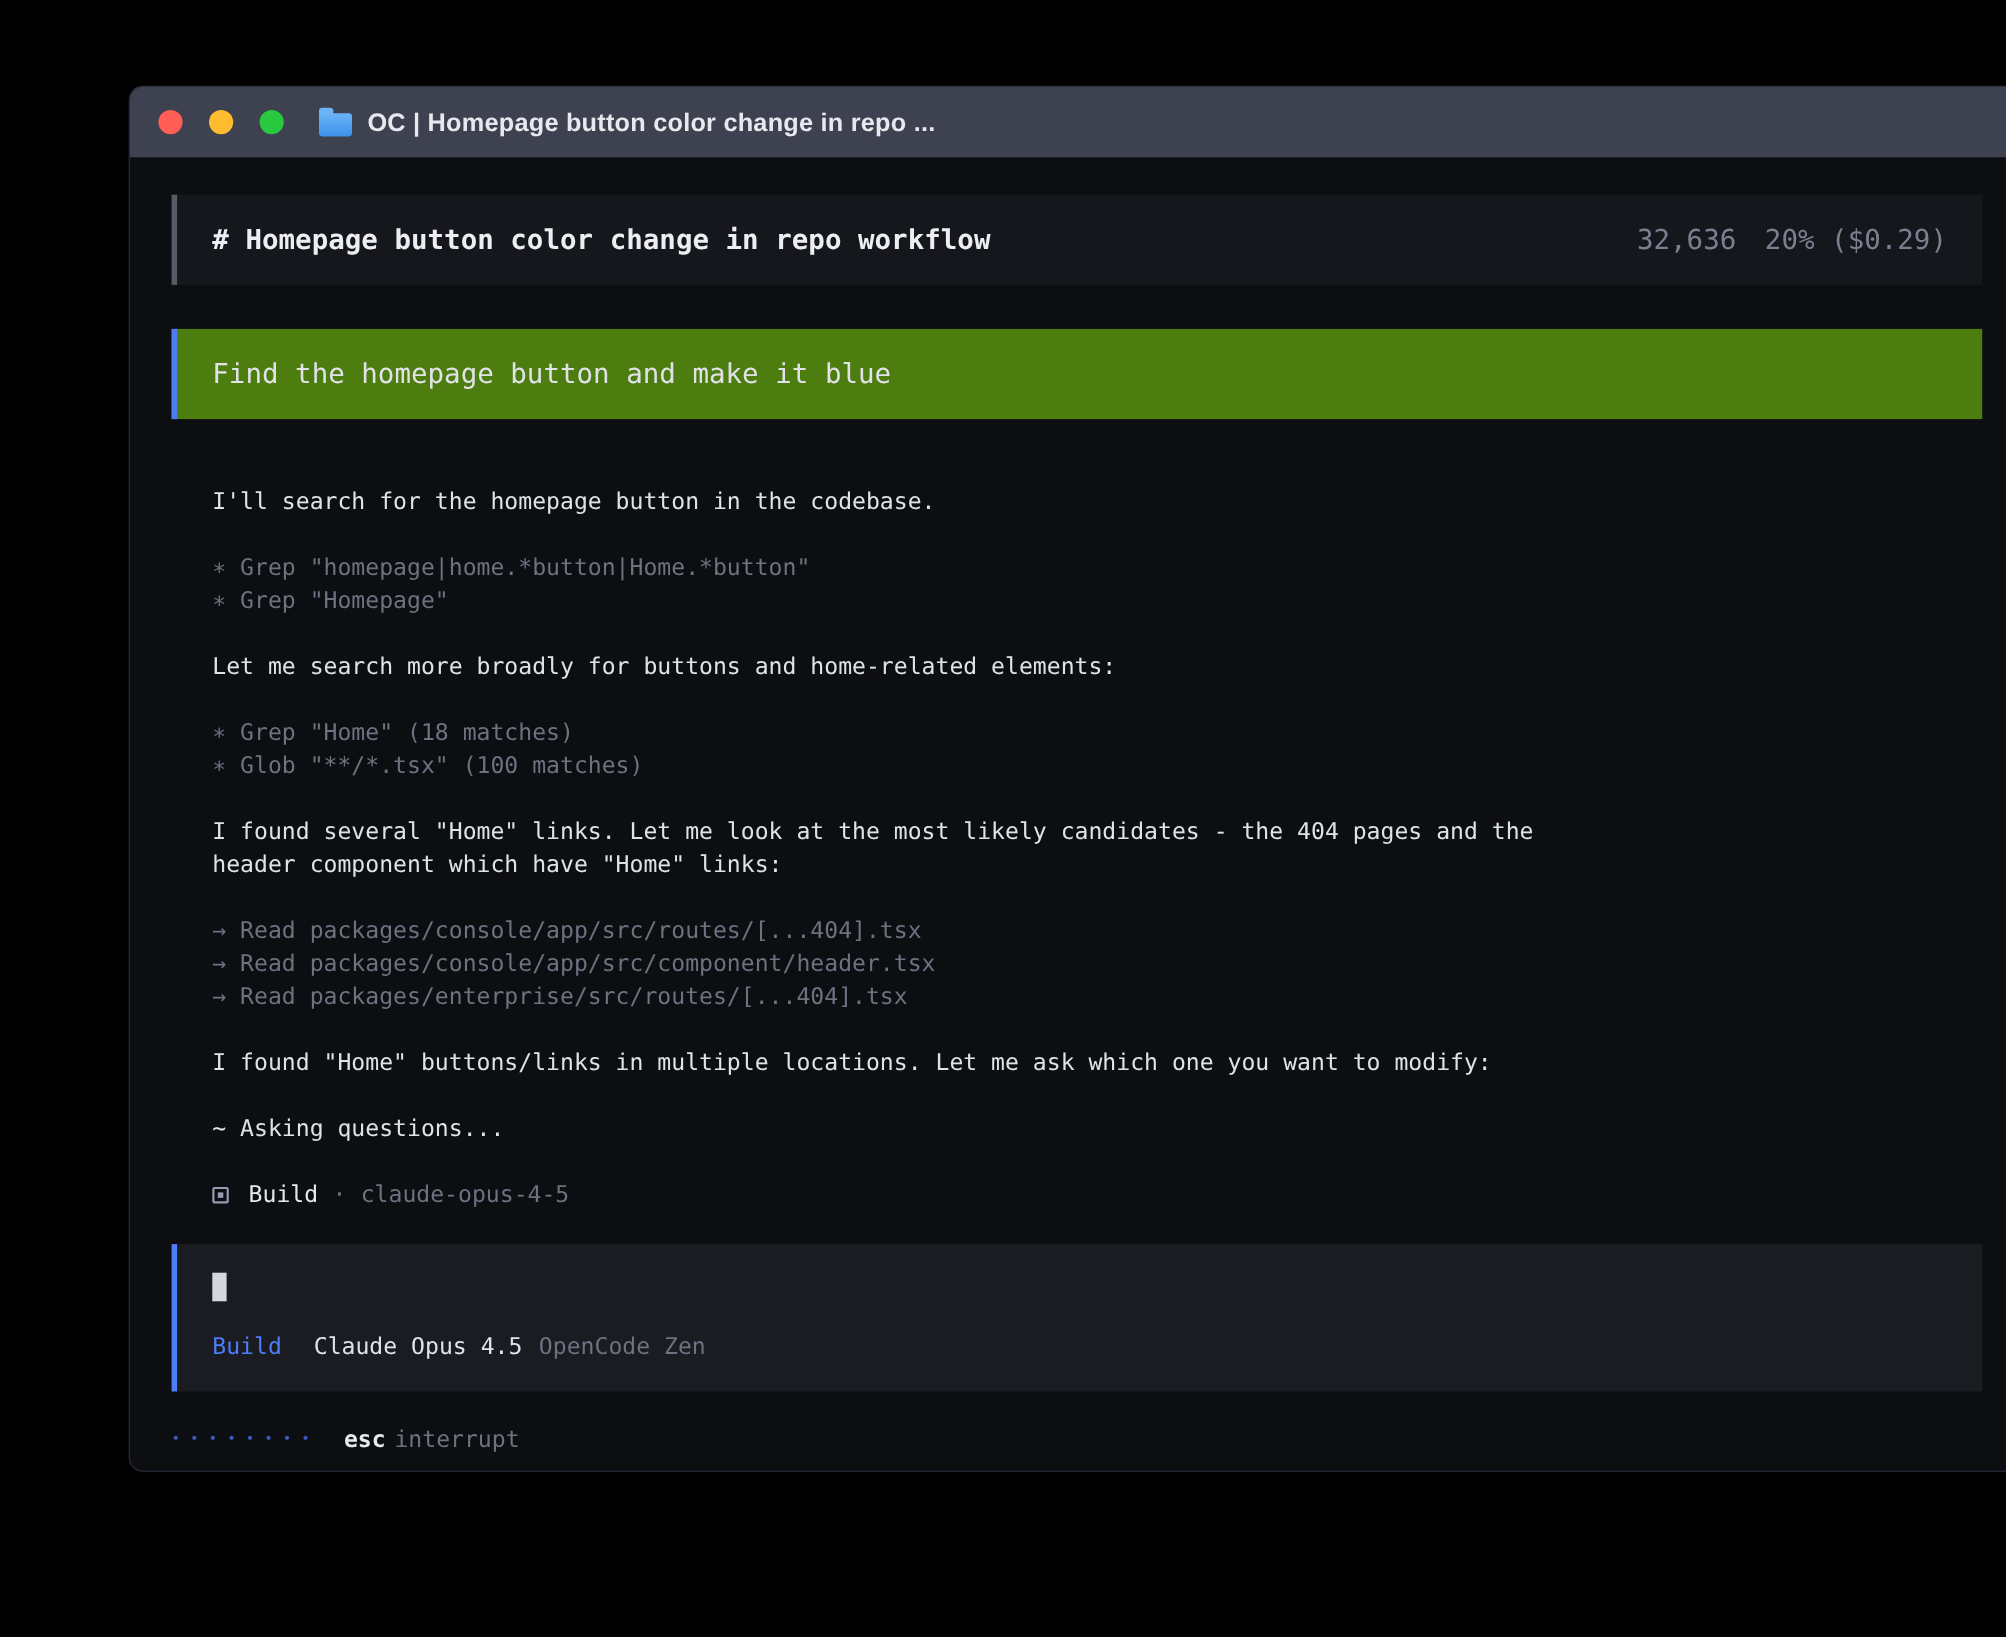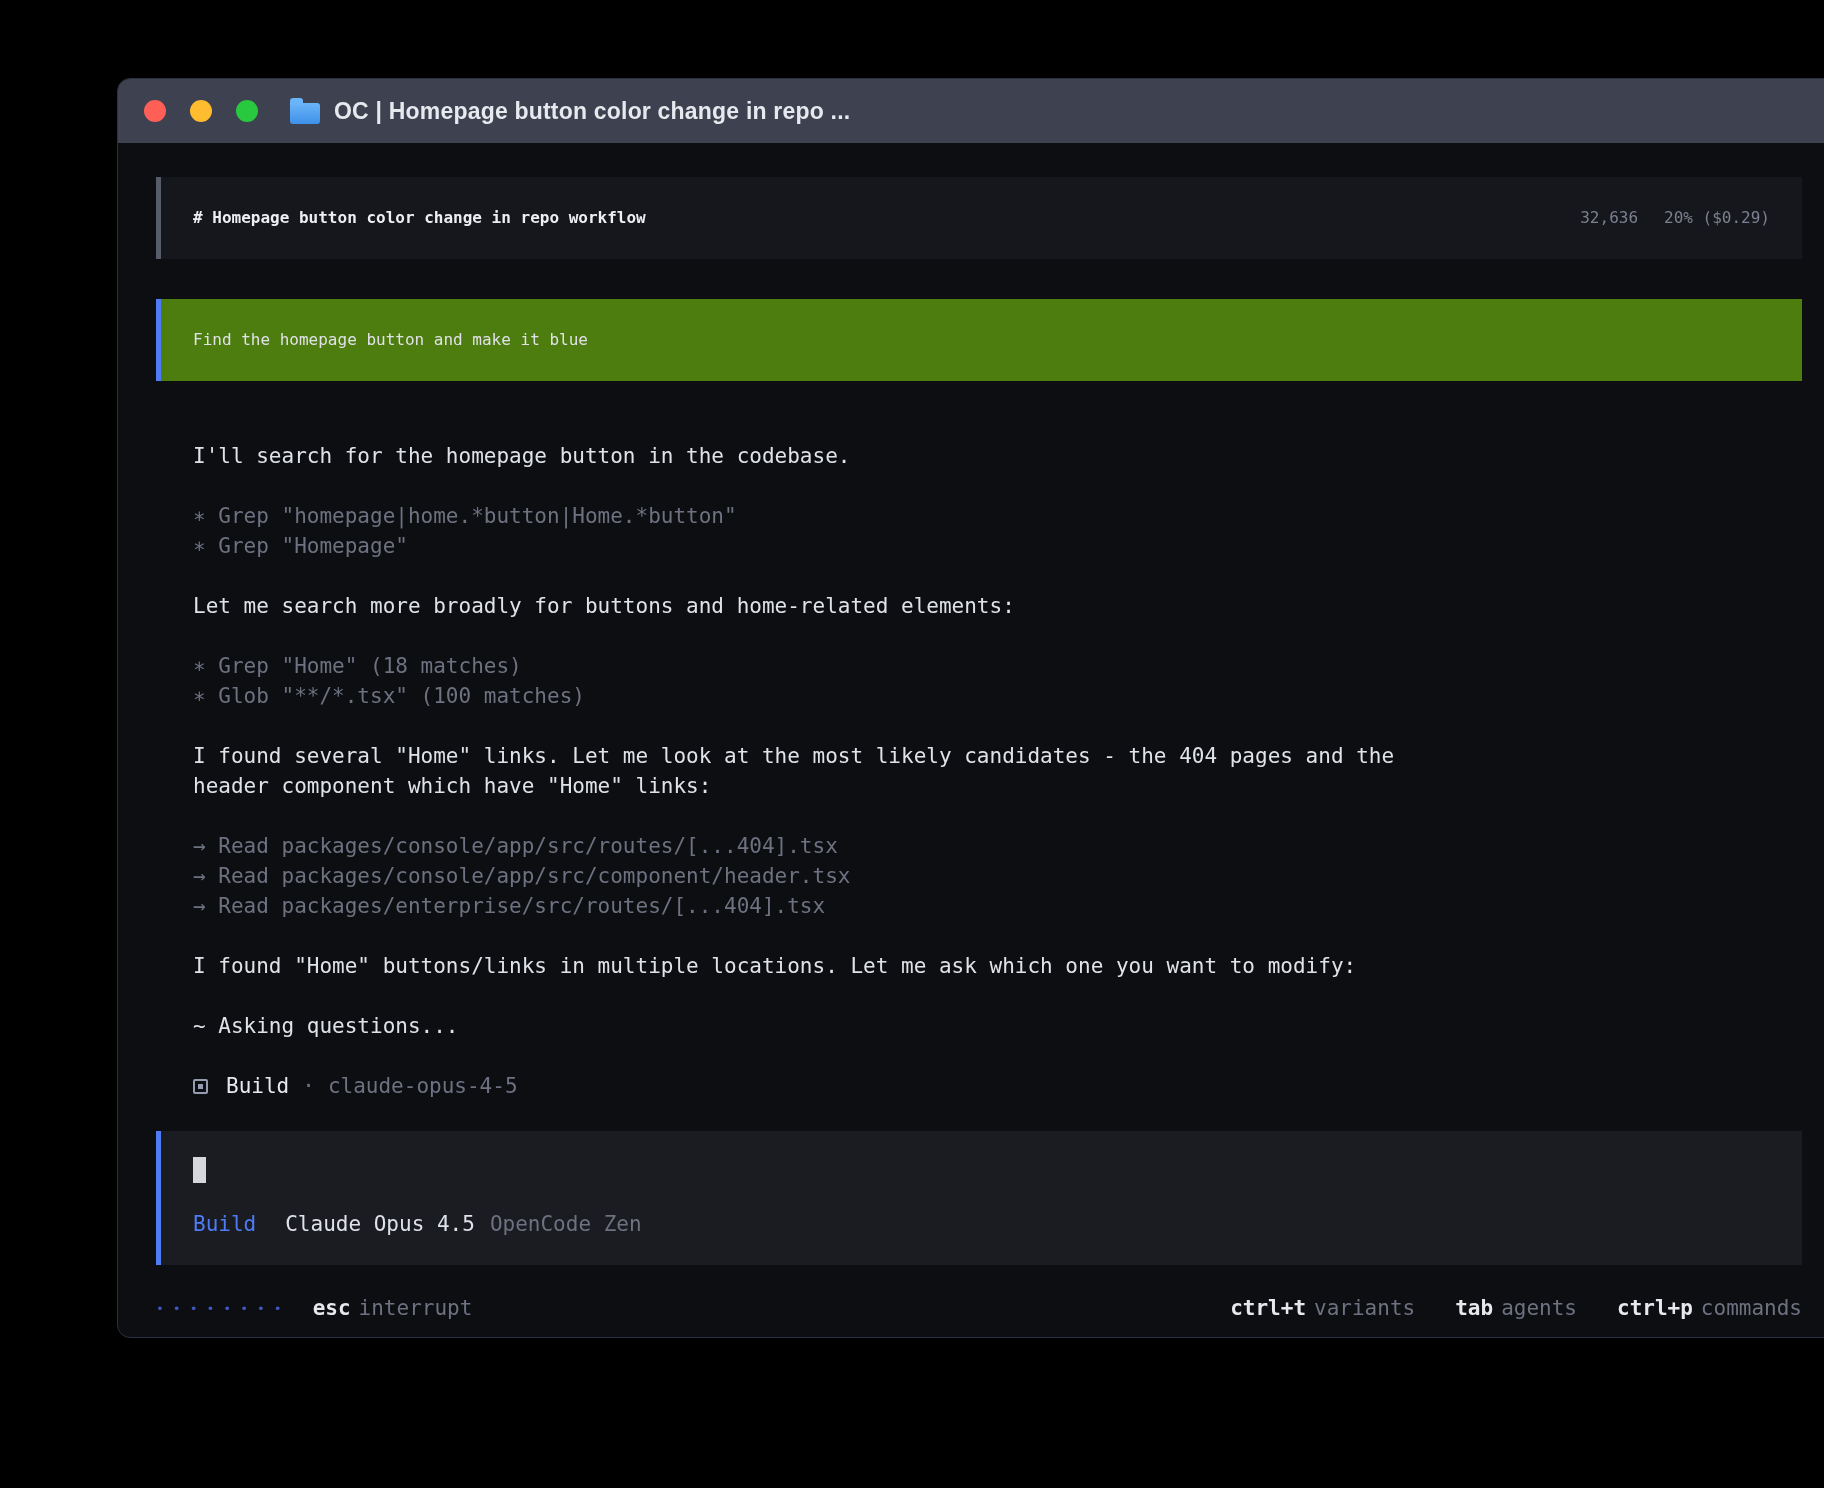--- a/index.html
+++ b/index.html
@@ -53,21 +53,21 @@
   .content {
     flex:1;
     padding:34px 38px 0 38px;
     display:flex; flex-direction:column;
     overflow:hidden;
   }
 
   .block {
     border-left:5px solid transparent;
     padding:26px 32px;
-    font-size:16px; line-height:30px;
+    font-size:25px; line-height:30px;
   }
   .session-header {
     background:#16171c; border-left-color:#575c69;
     display:flex; justify-content:space-between; align-items:center;
   }
   .session-title { color:#eceef3; font-weight:700; }
   .session-stats { color:#7b8090; display:flex; gap:26px; }
 
   .user-block {
     margin-top:40px;
@@ -195,30 +195,16 @@
     </div>
 
     <div class="statusbar">
       <div class="sb-left">
         <span class="spinner">••••••••</span>
         <span class="hint">
           <span class="key">esc</span>
           <span class="label">interrupt</span>
         </span>
       </div>
-      <div class="sb-right">
-        <span class="hint">
-          <span class="key">ctrl+t</span>
-          <span class="label">variants</span>
-        </span>
-        <span class="hint">
-          <span class="key">tab</span>
-          <span class="label">agents</span>
-        </span>
-        <span class="hint">
-          <span class="key">ctrl+p</span>
-          <span class="label">commands</span>
-        </span>
-      </div>
     </div>
 
   </div>
 </div>
 
 </body></html>

